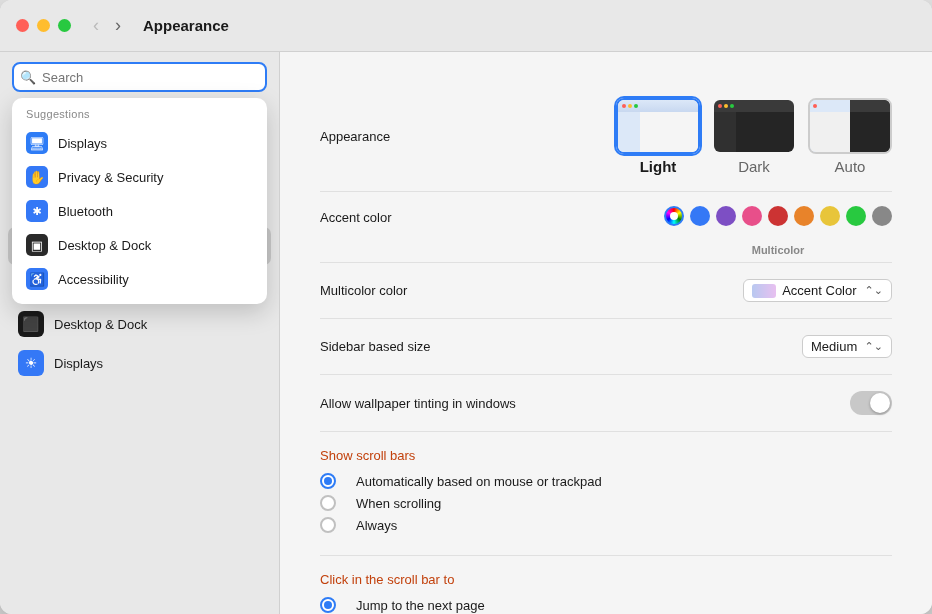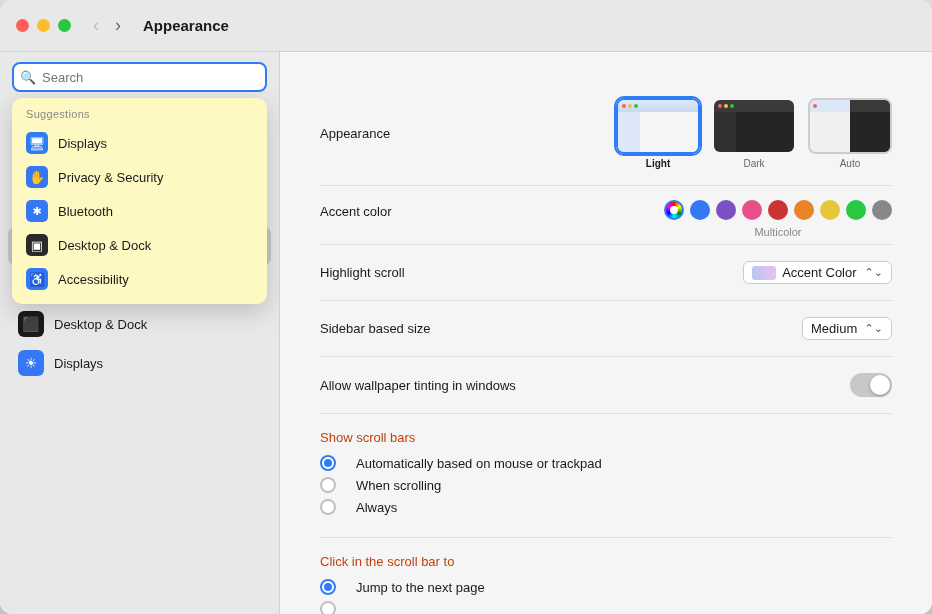--- a/index.html
+++ b/index.html
@@ -108,21 +108,21 @@
       font-size: 13px;
       color: #333;
       outline: none;
     }
     
     .suggestions-dropdown {
       position: absolute;
       top: 46px;
       left: 12px;
       right: 12px;
-      background: #fef9c3;
+      background: #ffffff;
       border-radius: 10px;
       box-shadow: 0 8px 24px rgba(0,0,0,0.18);
       z-index: 100;
       padding: 8px 0;
     }
     .suggestions-label {
       font-size: 11px;
       color: #888;
       padding: 2px 14px 6px;
       font-weight: 500;
@@ -221,21 +221,21 @@
       border-radius: 8px;
       overflow: hidden;
       border: 2px solid transparent;
       position: relative;
     }
     .appearance-thumb.selected {
       border-color: #2e7cf6;
       box-shadow: 0 0 0 2px #2e7cf6;
     }
     .appearance-name {
-      font-size: 10px;
+      font-size: 15px;
       color: #666;
     }
     .appearance-name.selected { font-weight: 600; color: #1a1a1a; }
     .thumb-titlebar-light {
       height: 12px;
       background: linear-gradient(to bottom, #dce8f8, #c8d8f0);
       display: flex;
       align-items: center;
       padding: 0 4px;
       gap: 2px;
@@ -291,21 +291,22 @@
       top: 50%; left: 50%;
       transform: translate(-50%, -50%);
       width: 8px; height: 8px;
       border-radius: 50%;
       background: white;
     }
     .accent-label {
       font-size: 11px;
       color: #888;
       text-align: center;
-      margin-top: 4px;
+      margin-top: 16px;
+      font-weight: bold;
     }
     
     .highlight-select {
       display: flex;
       align-items: center;
       gap: 6px;
       background: #fff;
       border: 1px solid #ccc;
       border-radius: 6px;
       padding: 3px 8px;
@@ -559,21 +560,21 @@
             <div class="accent-dot" style="background:#e8832a;"></div>
             <div class="accent-dot" style="background:#e8c53a;"></div>
             <div class="accent-dot" style="background:#28c940;"></div>
             <div class="accent-dot" style="background:#888888;"></div>
           </div>
           <span class="accent-label">Multicolor</span>
         </div>
       </div>
 
       <div class="setting-row">
-        <span class="setting-label">Highlight scroll</span>
+        <span class="setting-label">Multicolor color</span>
         <div class="highlight-select">
           <div class="highlight-swatch"></div>
           <span>Accent Color</span>
           <span class="chevron-icon">⌃⌄</span>
         </div>
       </div>
 
       <div class="setting-row">
         <span class="setting-label">Sidebar based size</span>
         <div class="size-select">

